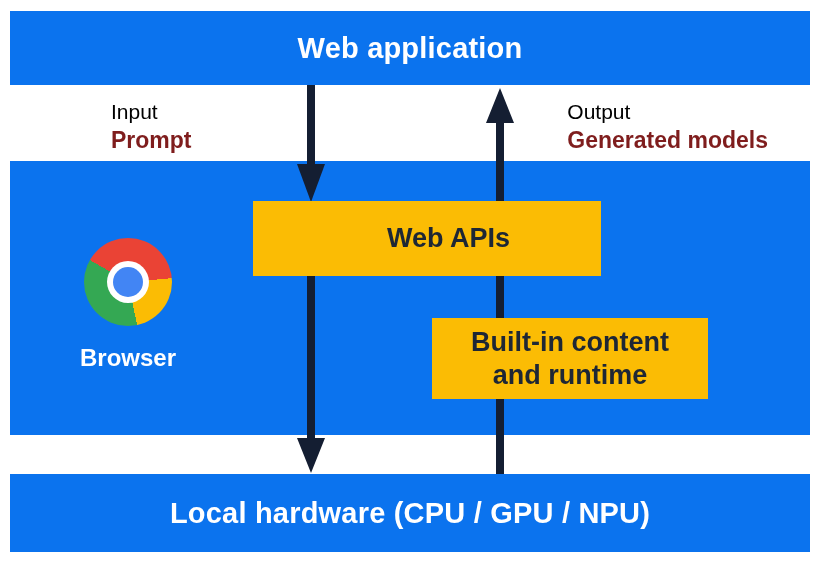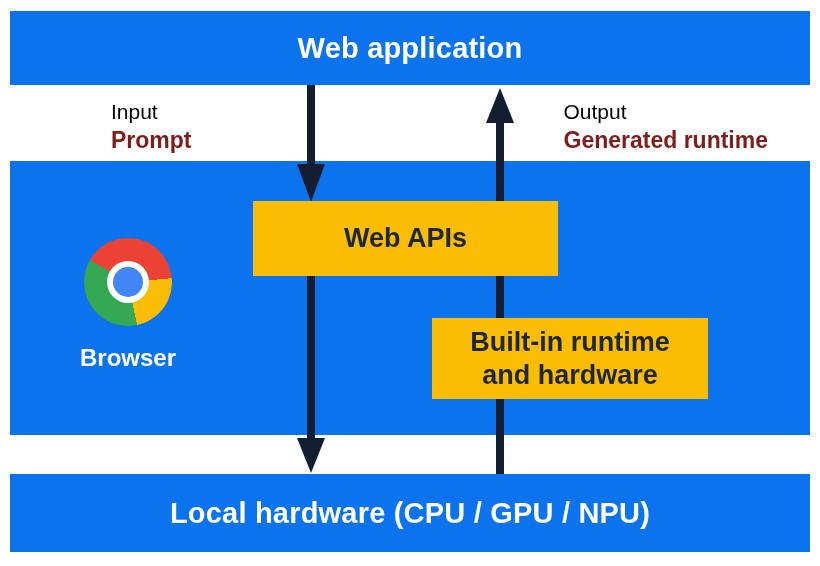--- a/index.html
+++ b/index.html
@@ -15,21 +15,21 @@
 
   
   .label-block{position:absolute;top:97px;line-height:29px;}
   .label-left{left:111px;text-align:left;}
   .label-right{right:52px;text-align:left;}
   .label-small{display:block;font-size:21px;font-weight:normal;color:#000000;}
   .label-strong{display:block;font-size:23px;font-weight:bold;color:#7f1d1d;}
 
   
   .ybox{position:absolute;background:#fbbc04;display:flex;flex-direction:column;align-items:center;justify-content:center;z-index:3;}
-  .ybox-webapis{left:253px;top:201px;width:305px;height:75px;}
+  .ybox-webapis{left:253px;top:201px;width:305px;height:75px;padding-left:43px;}
   .ybox-builtin{left:432px;top:318px;width:276px;height:81px;}
   .ybox span{font-size:27px;font-weight:bold;color:#1e2735;line-height:33px;text-align:center;}
 
   
   .arrow-line{position:absolute;width:8px;background:#141e32;z-index:2;}
   .down-line-1{left:307px;top:85px;height:79px;}
   .down-line-2{left:307px;top:276px;height:162px;}
   .up-line{left:496px;top:123px;height:351px;}
   .arrow-head{position:absolute;width:0;height:0;z-index:2;}
   .down-head-1{left:297px;top:164px;border-left:14px solid transparent;border-right:14px solid transparent;border-top:38px solid #141e32;}
@@ -55,21 +55,21 @@
     <span class="band-title">Web application</span>
   </div>
 
   <div class="label-block label-left">
     <span class="label-small">Input</span>
     <span class="label-strong">Prompt</span>
   </div>
 
   <div class="label-block label-right">
     <span class="label-small">Output</span>
-    <span class="label-strong">Generated runtime</span>
+    <span class="label-strong">Generated models</span>
   </div>
 
   <div class="band band-middle"></div>
 
   <div class="arrow-line down-line-1"></div>
   <div class="arrow-head down-head-1"></div>
   <div class="arrow-line down-line-2"></div>
   <div class="arrow-head down-head-2"></div>
 
   <div class="arrow-head up-head"></div>
@@ -81,21 +81,21 @@
       <div class="chrome-center"></div>
     </div>
     <span class="browser-label">Browser</span>
   </div>
 
   <div class="ybox ybox-webapis">
     <span>Web APIs</span>
   </div>
 
   <div class="ybox ybox-builtin">
-    <span>Built-in runtime</span>
-    <span>and hardware</span>
+    <span>Built-in content</span>
+    <span>and runtime</span>
   </div>
 
   <div class="band band-bottom">
     <span class="band-title">Local hardware (CPU / GPU / NPU)</span>
   </div>
 
 </div>
 
 </body></html>

